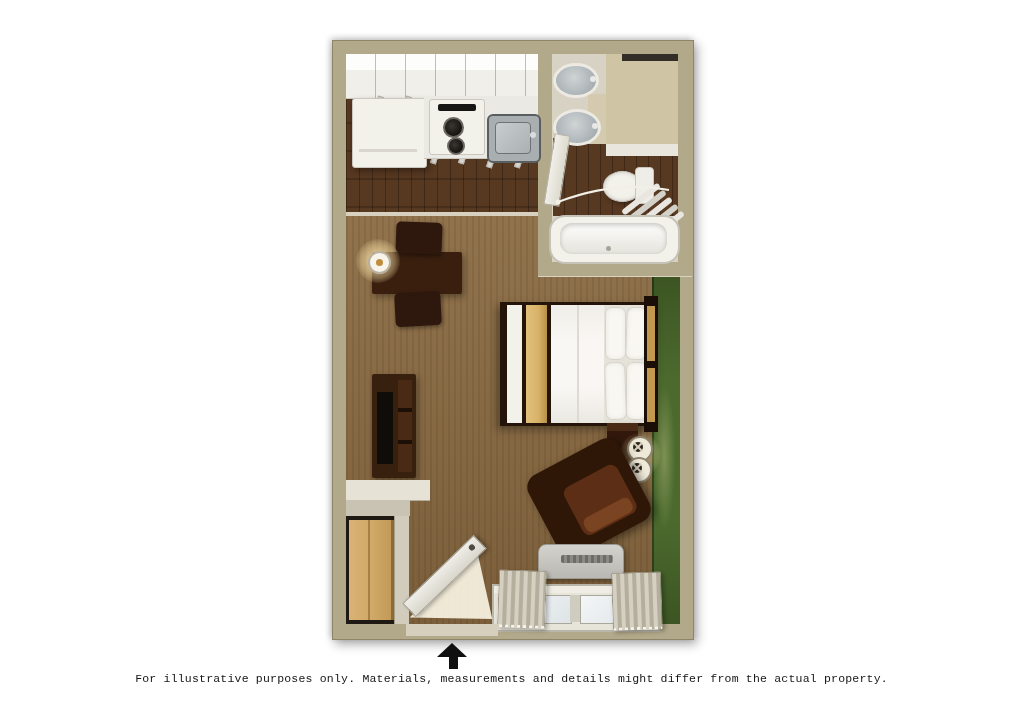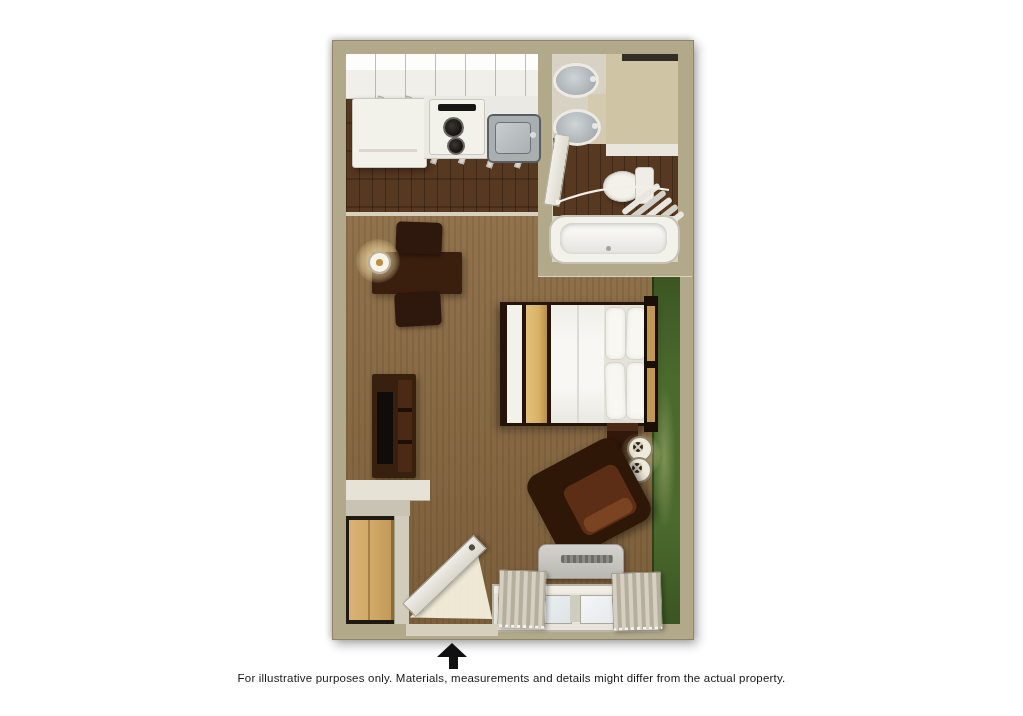--- a/index.html
+++ b/index.html
@@ -12,21 +12,21 @@
     --steel:#a9aeb0; --steel-dark:#595e61;
     --furniture:#3a1f0f; --furniture-deep:#241409; --seat-brown:#5c2e15;
     --bed-gold:#d7b167; --headboard-gold:#c2974e; --pillow-white:#f8f7f2;
     --wardrobe-wood:#d0a967; --curtain-light:#d5d0c2; --curtain-dark:#b4ae9d;
     --ac-gray:#c6c5bf; --glow:#ffe9ac; --arrow:#101010; --caption:#161616;
     --door-white:#e9e6de; --floor-spill:#f6efdd; --bath-base:#d8d2c5;
     --vanity-beige:#cfc4a4; --mirror-dark:#322d26;
   }
   html,body{margin:0;padding:0;background:var(--page-bg);}
   .stage{position:relative;width:1023px;height:716px;background:var(--page-bg);
-         font-family:Liberation Sans, sans-serif;overflow:hidden;}
+         font-family:Liberation Mono, monospace;overflow:hidden;}
   .abs{position:absolute;}
   .wall{background:var(--wall);}
   .outer-frame{background:var(--wall);border:1px solid var(--wall-edge);
      box-shadow:3px 4px 10px rgba(0,0,0,.35), -2px -2px 6px rgba(0,0,0,.18);}
   .carpet{background:
      repeating-linear-gradient(90deg, rgba(0,0,0,.07) 0 2px, transparent 2px 6px),
      linear-gradient(180deg, rgba(255,255,255,.06), rgba(0,0,0,.10)),
      var(--carpet);}
   .wood{background:
      repeating-linear-gradient(90deg, rgba(0,0,0,.28) 0 1px, transparent 1px 13px),

